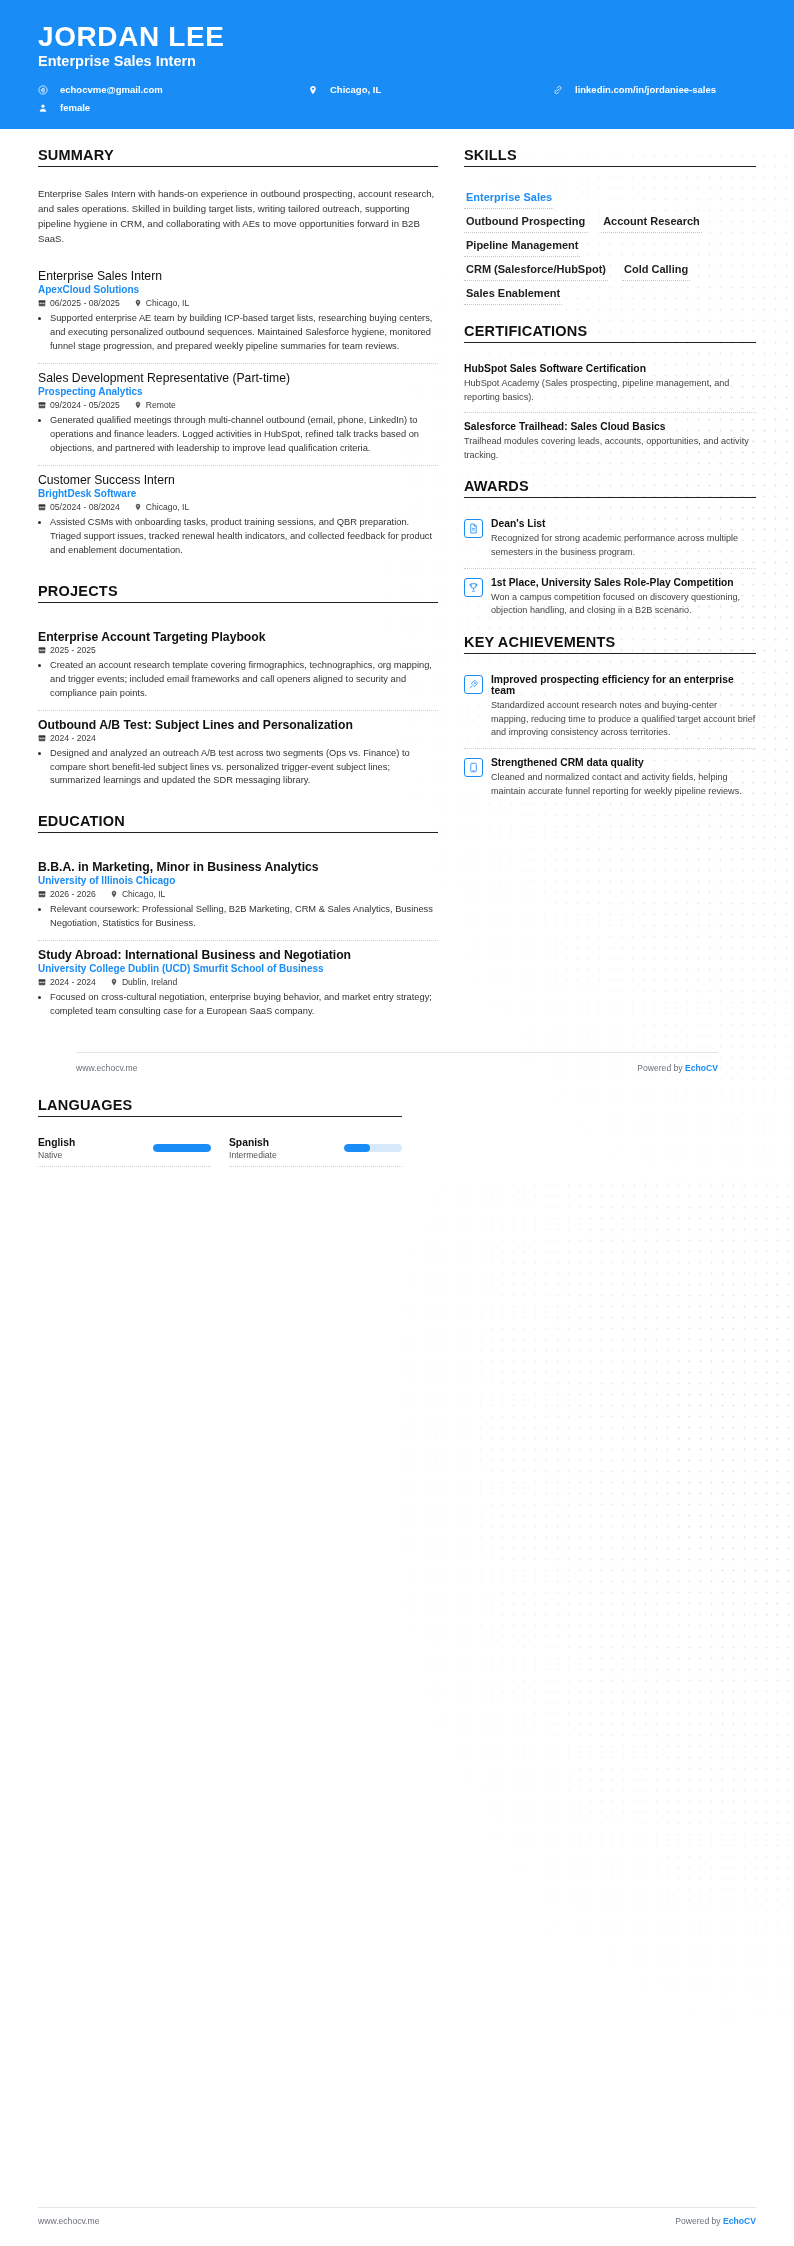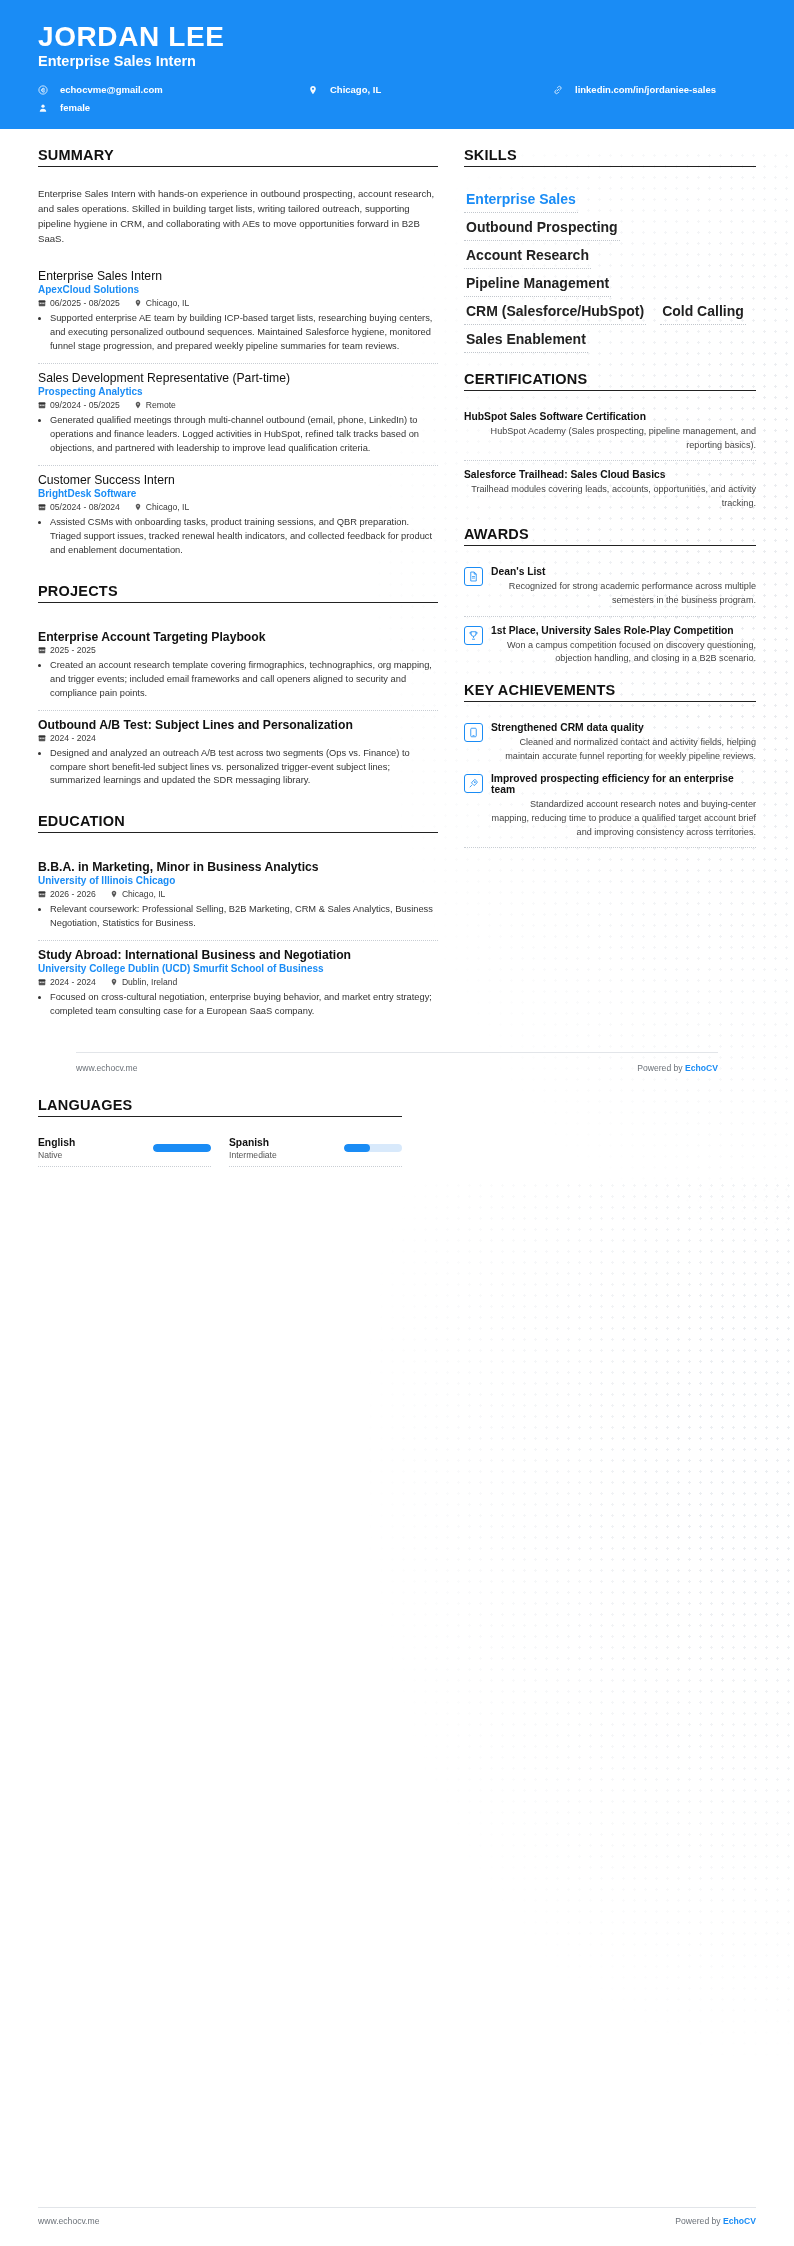--- a/index.html
+++ b/index.html
@@ -126,33 +126,33 @@
   ul.bullets li {
     font-size: 9.3px;
     line-height: 1.5;
     color: #333;
     margin-bottom: 1px;
   }
 
   
   .skills-wrap { display: flex; flex-wrap: wrap; gap: 0 14px; }
   .skill {
-    font-size: 14px;
+    font-size: 11px;
     font-weight: bold;
     color: #222;
     padding: 4px 2px 5px 2px;
     border-bottom: 1px dotted #c2c7cd;
     margin-bottom: 2px;
   }
   .skill.accent { color: #1a8cf5; }
 
   
   .rblock { margin-bottom: 10px; }
   .rtitle { font-size: 10.3px; font-weight: bold; color: #111; margin: 0 0 3px 0; }
-  .rtext { font-size: 9.1px; line-height: 1.5; color: #444; margin: 0; text-align: right; }
+  .rtext { font-size: 9.1px; line-height: 1.5; color: #444; margin: 0; }
   .r-sep { border-bottom: 1px dotted #c9ced4; padding-bottom: 8px; margin-bottom: 8px; }
 
   .icon-row { display: flex; gap: 8px; align-items: flex-start; }
   .icon-box {
     width: 19px; height: 19px; flex: none;
     border: 1.3px solid #1a8cf5;
     border-radius: 3px;
     display: flex; align-items: center; justify-content: center;
     color: #1a8cf5;
     font-size: 10px;
@@ -503,43 +503,43 @@
           </div>
           <div style="flex:1">
             <div class="rtitle">1st Place, University Sales Role-Play Competition</div>
             <p class="rtext">Won a campus competition focused on discovery questioning, objection handling, and closing in a B2B scenario.</p>
           </div>
         </div>
       </div>
 
       <div class="sec-block">
         <h2 class="sec">KEY ACHIEVEMENTS</h2>
-        <div class="rblock icon-row">
-          <div class="icon-box">
-            <svg width="11" height="11" viewBox="0 0 16 16">
-                <rect x="4" y="1.8" width="8" height="12.4" rx="1.4" fill="none" stroke="#1a8cf5" stroke-width="1.2"></rect>
-                <path d="M6.6 12.4h2.8" stroke="#1a8cf5" stroke-width="1"></path>
-              </svg>
-          </div>
-          <div style="flex:1">
-            <div class="rtitle">Strengthened CRM data quality</div>
-            <p class="rtext">Cleaned and normalized contact and activity fields, helping maintain accurate funnel reporting for weekly pipeline reviews.</p>
-          </div>
-        </div>
         <div class="rblock r-sep icon-row">
           <div class="icon-box">
             <svg width="11" height="11" viewBox="0 0 16 16">
                 <path d="M9.8 2.2c2 .6 3.4 2.5 3.6 4.6L8.9 11 5 7.1 9.1 2.6z" fill="none" stroke="#1a8cf5" stroke-width="1.2"></path>
                 <circle cx="10" cy="6" r="1.2" fill="#1a8cf5"></circle>
                 <path d="M5.2 10.8 3 13" stroke="#1a8cf5" stroke-width="1.2" stroke-linecap="round"></path>
               </svg>
           </div>
           <div style="flex:1">
             <div class="rtitle">Improved prospecting efficiency for an enterprise team</div>
             <p class="rtext">Standardized account research notes and buying-center mapping, reducing time to produce a qualified target account brief and improving consistency across territories.</p>
+          </div>
+        </div>
+        <div class="rblock icon-row">
+          <div class="icon-box">
+            <svg width="11" height="11" viewBox="0 0 16 16">
+                <rect x="4" y="1.8" width="8" height="12.4" rx="1.4" fill="none" stroke="#1a8cf5" stroke-width="1.2"></rect>
+                <path d="M6.6 12.4h2.8" stroke="#1a8cf5" stroke-width="1"></path>
+              </svg>
+          </div>
+          <div style="flex:1">
+            <div class="rtitle">Strengthened CRM data quality</div>
+            <p class="rtext">Cleaned and normalized contact and activity fields, helping maintain accurate funnel reporting for weekly pipeline reviews.</p>
           </div>
         </div>
       </div>
 
     </div>
   </div>
 
   <div style="padding:0 38px;position:relative;z-index:2;">
     <div class="footer">
       <span class="site">www.echocv.me</span>

